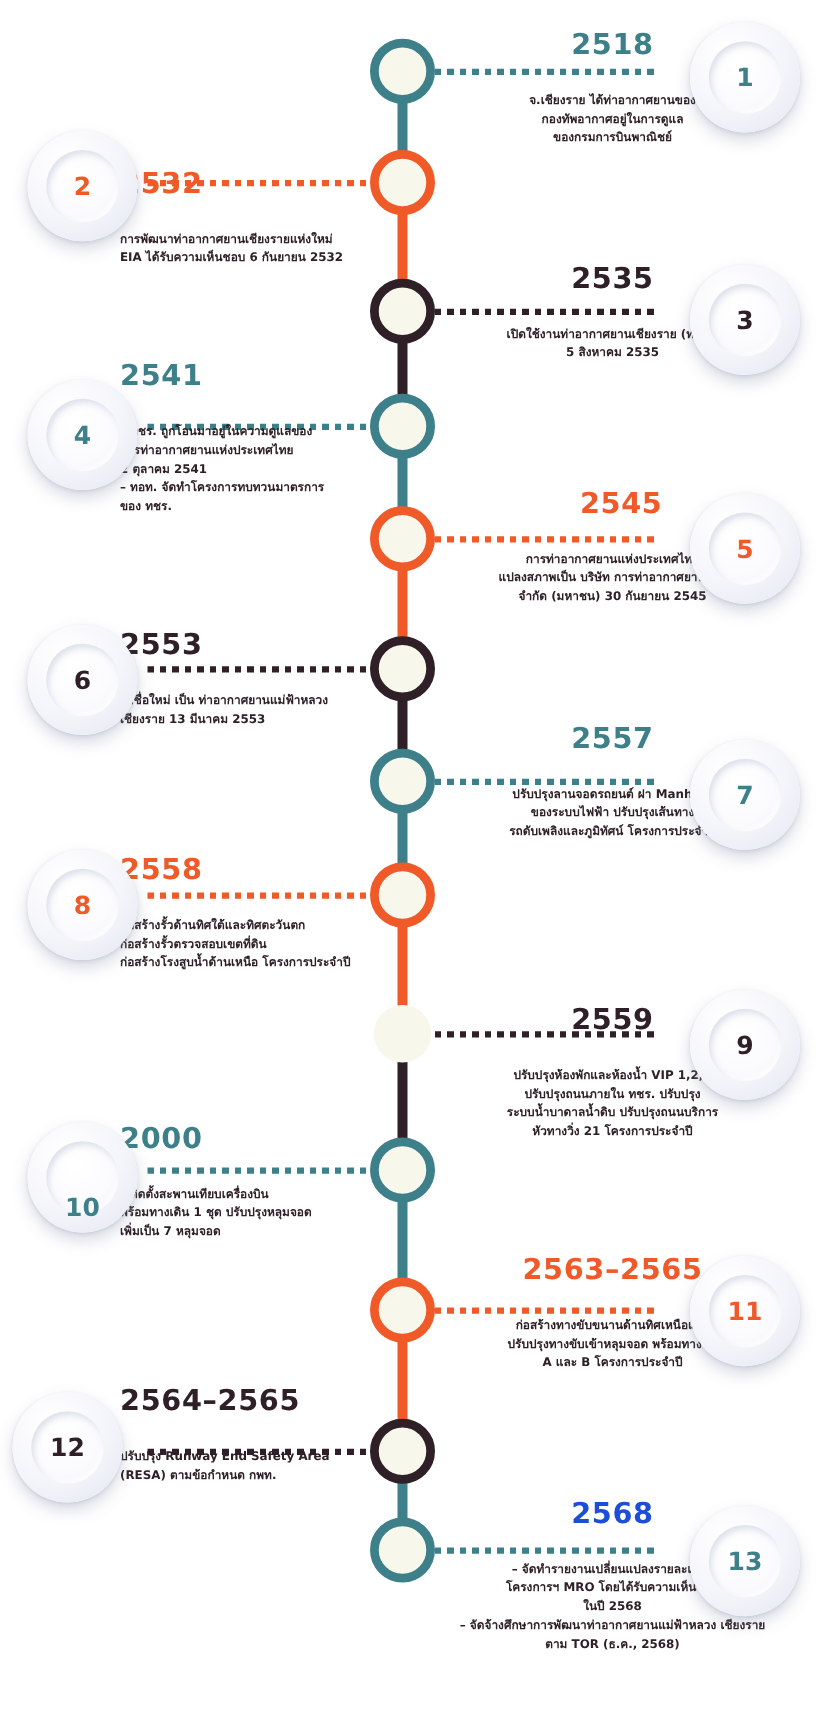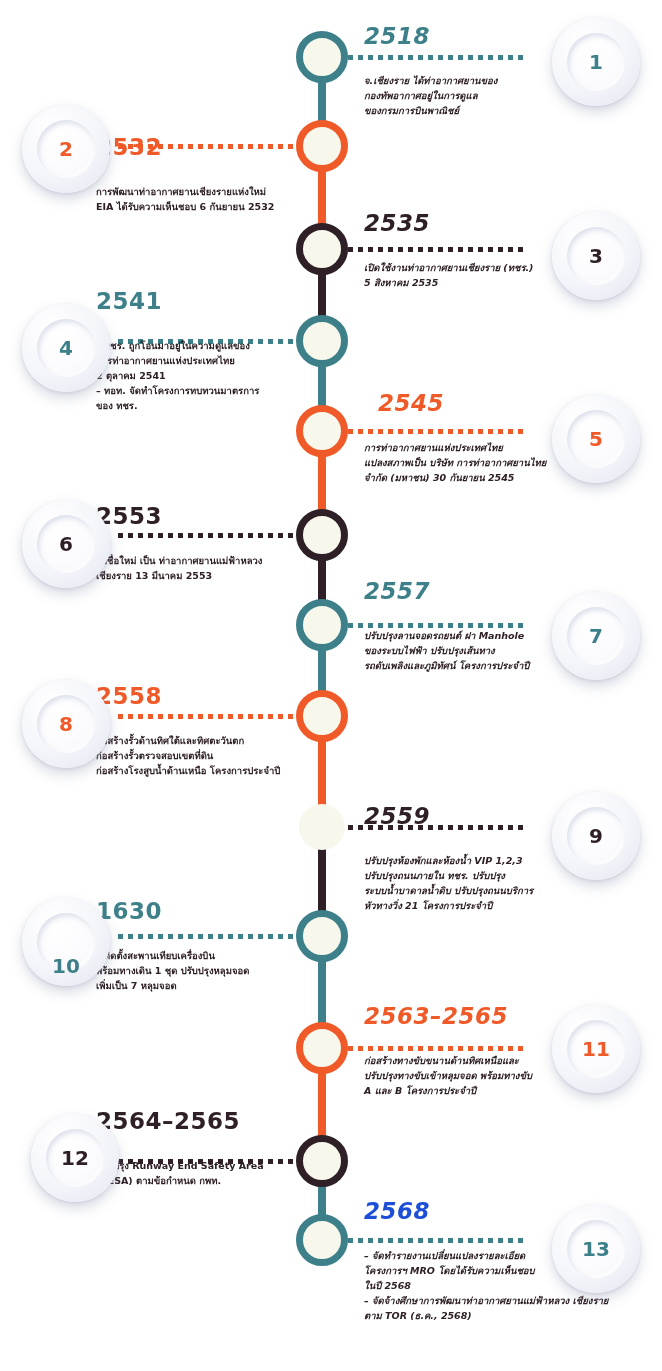--- a/index.html
+++ b/index.html
@@ -39,21 +39,21 @@
   
   .entry{position:absolute;z-index:4;}
   .entry .year{
     font-size:23px;font-weight:bold;letter-spacing:.5px;line-height:1;
     margin:0 0 9px 0;white-space:nowrap;
   }
   .entry .dots{height:5px;margin-bottom:11px;}
   .entry .desc{
     font-size:9.5px;line-height:1.58;color:#2e2026;white-space:pre-line;font-weight:bold;
   }
-  .entry.right .year,.entry.right .dots,.entry.right .desc{text-align:left;font-style:italic;}
+  .entry.right .year,.entry.right .dots,.entry.right .desc{text-align:center;}
   .entry.left .year,.entry.left .dots,.entry.left .desc{text-align:left;}
 </style>
 </head>
 <body>
 
 <div id="stage">
     <div class="spine-seg" style="top: 57px; height: 89px; background: rgb(61, 128, 137);"></div>
     <div class="spine-seg" style="top: 146px; height: 103px; background: rgb(240, 90, 40);"></div>
     <div class="spine-seg" style="top: 249px; height: 92px; background: rgb(46, 32, 38);"></div>
     <div class="spine-seg" style="top: 341px; height: 90px; background: rgb(61, 128, 137);"></div>
@@ -186,21 +186,21 @@
 หัวทางวิ่ง 21 โครงการประจำปี</div>
     </div>
     <div class="node" style="top: 804px; left: 299px;"></div>
     <div class="badge" style="top: 792px; left: 552px;">
       <div class="inner">
         <span class="num" style="color: rgb(46, 32, 38);">9</span>
       </div>
     </div>
     <div class="dots-line" style="position: absolute; top: 934px; height: 5px; width: 178px; left: 118px; background-image: repeating-linear-gradient(to right, rgb(61, 128, 137) 0px, rgb(61, 128, 137) 5px, transparent 5px, transparent 10px); z-index: 3;"></div>
     <div class="entry left" style="top: 900px; left: 96px; width: 228px;">
-      <div class="year" style="color: rgb(61, 128, 137);">1630</div>
+      <div class="year" style="color: rgb(61, 128, 137);">2000</div>
       <div class="dots"></div>
       <div class="desc">–  ติดตั้งสะพานเทียบเครื่องบิน
     พร้อมทางเดิน 1 ชุด ปรับปรุงหลุมจอด
     เพิ่มเป็น 7 หลุมจอด</div>
     </div>
     <div class="node ring" style="top: 910px; left: 296px; border-color: rgb(61, 128, 137);"></div>
     <div class="badge" style="top: 898px; left: 22px;">
       <div class="inner">
         <span class="num" style="color: rgb(61, 128, 137); margin-top: 48px;">10</span>
       </div>
@@ -220,21 +220,21 @@
       </div>
     </div>
     <div class="dots-line" style="position: absolute; top: 1159px; height: 5px; width: 178px; left: 118px; background-image: repeating-linear-gradient(to right, rgb(46, 32, 38) 0px, rgb(46, 32, 38) 5px, transparent 5px, transparent 10px); z-index: 3;"></div>
     <div class="entry left" style="top: 1110px; left: 96px; width: 228px;">
       <div class="year" style="color: rgb(46, 32, 38);">2564–2565</div>
       <div class="dots"></div>
       <div class="desc">ปรับปรุง Runway End Safety Area
 (RESA) ตามข้อกำหนด กพท.</div>
     </div>
     <div class="node ring" style="top: 1135px; left: 296px; border-color: rgb(46, 32, 38);"></div>
-    <div class="badge" style="top: 1114px; left: 31px;">
+    <div class="badge" style="top: 1114px; left: 10px;">
       <div class="inner">
         <span class="num" style="color: rgb(46, 32, 38);">12</span>
       </div>
     </div>
     <div class="dots-line" style="position: absolute; top: 1238px; height: 5px; width: 178px; left: 348px; background-image: repeating-linear-gradient(to right, rgb(61, 128, 137) 0px, rgb(61, 128, 137) 5px, transparent 5px, transparent 10px); z-index: 3;"></div>
     <div class="entry right" style="top: 1200px; left: 364px; width: 252px;">
       <div class="year" style="color: #1d4ed8;">2568</div>
       <div class="dots"></div>
       <div class="desc">– จัดทำรายงานเปลี่ยนแปลงรายละเอียด
    โครงการฯ MRO โดยได้รับความเห็นชอบ

